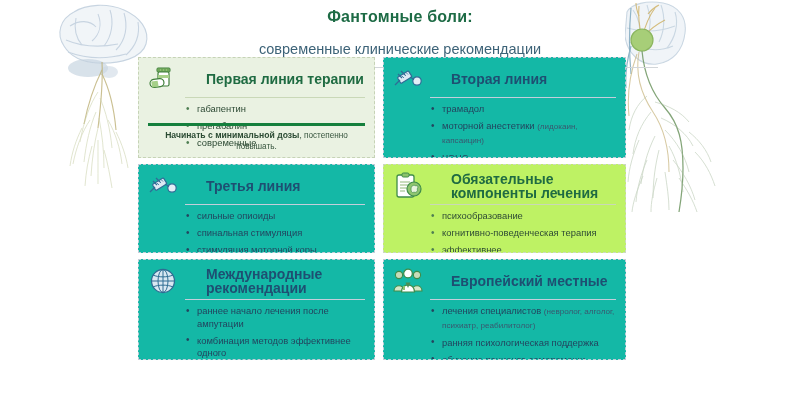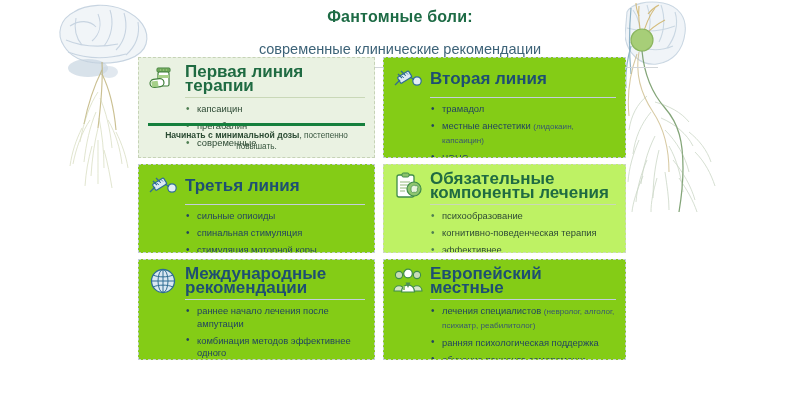--- a/index.html
+++ b/index.html
@@ -38,30 +38,30 @@
     grid-template-rows: 101px 89px 101px;
   }
 
   .card {
     border:1px dashed #c3cbd1;
     padding:7px 9px 6px 9px;
     position:relative;
     overflow:hidden;
   }
   .card.green { background:#eaf2e2; border-color:#c6d3b6; }
-  .card.blue  { background:#84cc16; border-color:#c3ccd8; }
+  .card.blue  { background:#14b8a6; border-color:#c3ccd8; }
   .card.greenlite { background:#bef264; border-color:#ccd8bf; }
 
   .card-head {
     display:flex; align-items:center; gap:7px;
     padding-bottom:4px;
   }
   .card-icon { width:30px; height:28px; flex:0 0 30px; display:block; }
   .card-title {
-    font-size:17px; font-weight:bold; line-height:14px;
+    font-size:14px; font-weight:bold; line-height:14px;margin-left:21px;
   }
   .green .card-title, .greenlite .card-title { color:#1f6b42; }
   .blue .card-title { color:#1e4f72; }
 
   .title-rule { height:1px; margin:0 0 5px 37px; }
   .green .title-rule, .greenlite .title-rule { background:#c9d8b7; }
   .blue .title-rule { background:#c3cedb; }
 
   ul { list-style:none; margin-left:38px; }
   li {
@@ -192,21 +192,21 @@
     <line x1="20" y1="4" x2="20" y2="6" stroke="#3f7f3a" stroke-width=".7"></line>
     <rect x="10" y="7" width="11" height="14" rx="1.5" fill="#ffffff" stroke="#3f7f3a" stroke-width="1.2"></rect>
     <rect x="10" y="10" width="11" height="3" fill="#a9d18a"></rect>
     <rect x="2" y="14" width="14" height="8" rx="4" fill="#ffffff" stroke="#3f7f3a" stroke-width="1.2" transform="rotate(-8 9 18)"></rect>
     <path d="M3.2 16.6 L9.6 15.7 L10.6 21.6 L4.2 22.5 Z" fill="#9ccb7c" opacity=".9"></path>
   </svg>
         <div class="card-title">Первая линия терапии</div>
       </div>
       <div class="title-rule"></div>
       <ul>
-        <li><span>капсаицин</span></li>
+        <li><span>габапентин</span></li>
         <li><span>прегабалин</span></li>
         <li><span>современные</span></li>
         <li><span>дулоксетин</span></li>
       </ul>
       <div class="footnote"><b>Начинать с минимальной дозы</b><span>, постепенно повышать.</span></div>
     </div>
     <div class="card blue">
       <div class="card-head">
         <svg viewBox="0 0 30 28" class="card-icon">
     <g stroke="#2f6c96" stroke-width="1.2" fill="none">
@@ -221,21 +221,21 @@
       <line x1="9" y1="11" x2="11" y2="13"></line>
       <line x1="11" y1="9" x2="13" y2="11"></line>
       <line x1="13" y1="7.5" x2="15" y2="9.5"></line>
     </g>
   </svg>
         <div class="card-title">Вторая линия</div>
       </div>
       <div class="title-rule"></div>
       <ul>
         <li><span>трамадол</span></li>
-        <li><span>местные анестетики </span><span class="sub">(лидокаин, капсаицин)</span></li>
+        <li><span>моторной анестетики </span><span class="sub">(лидокаин, капсаицин)</span></li>
         <li><span>ЧЭНС</span></li>
       </ul>
     </div>
     <div class="card blue">
       <div class="card-head">
         <svg viewBox="0 0 30 28" class="card-icon">
     <g stroke="#2f6c96" stroke-width="1.2" fill="none">
       <rect x="5" y="9" width="13" height="7" rx="1" transform="rotate(-32 11 12)" fill="#dce9f3"></rect>
       <line x1="2" y1="20" x2="7" y2="15"></line>
       <line x1="8" y1="6" x2="12" y2="10"></line>

